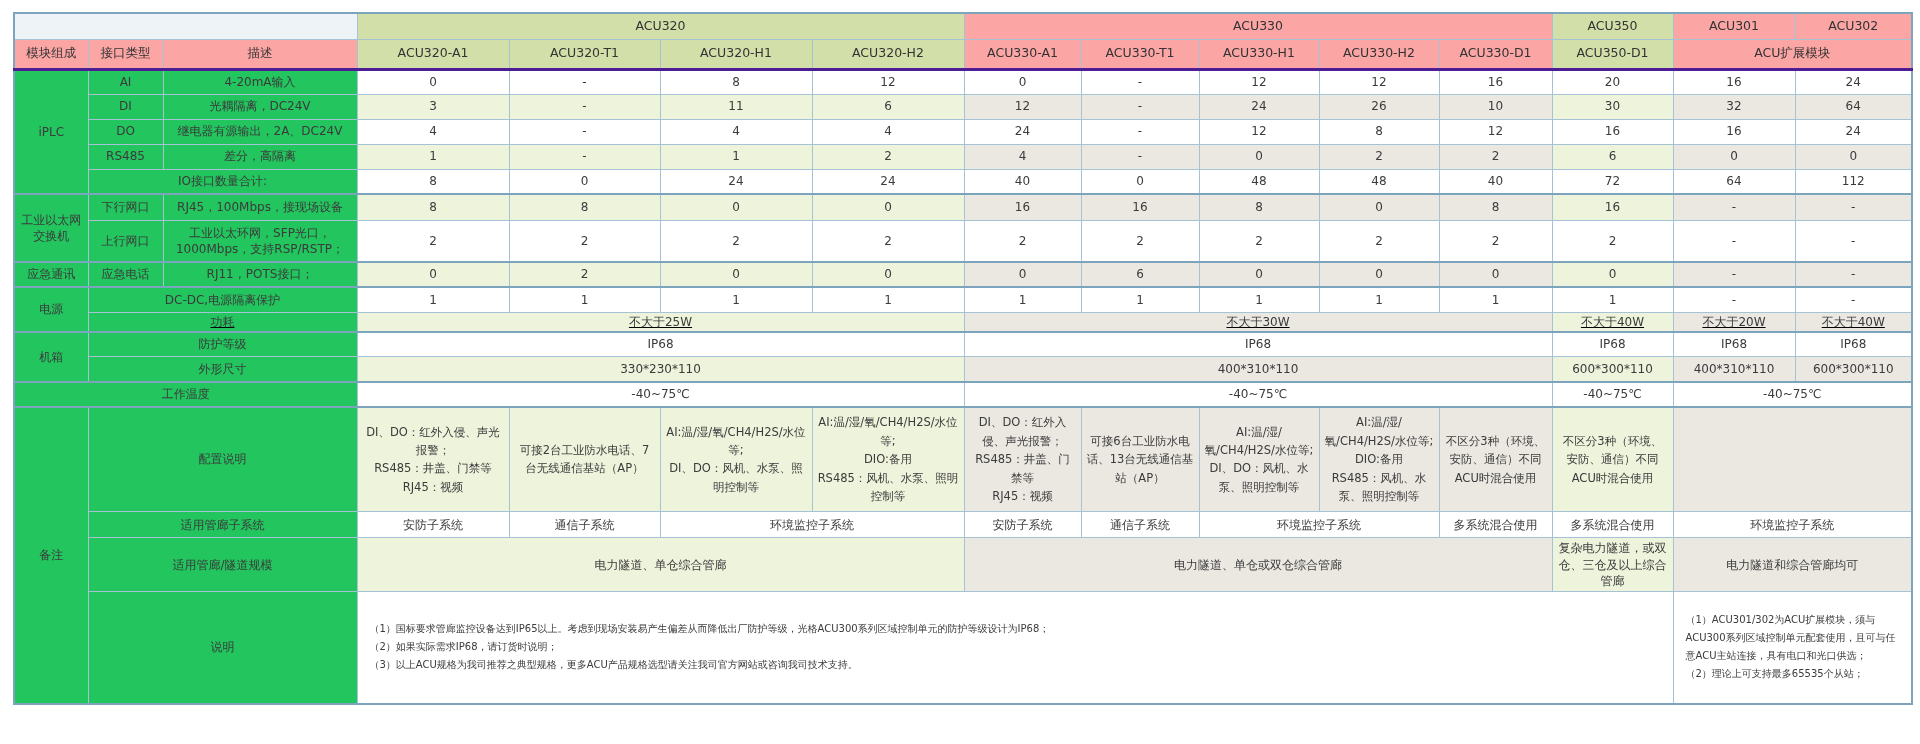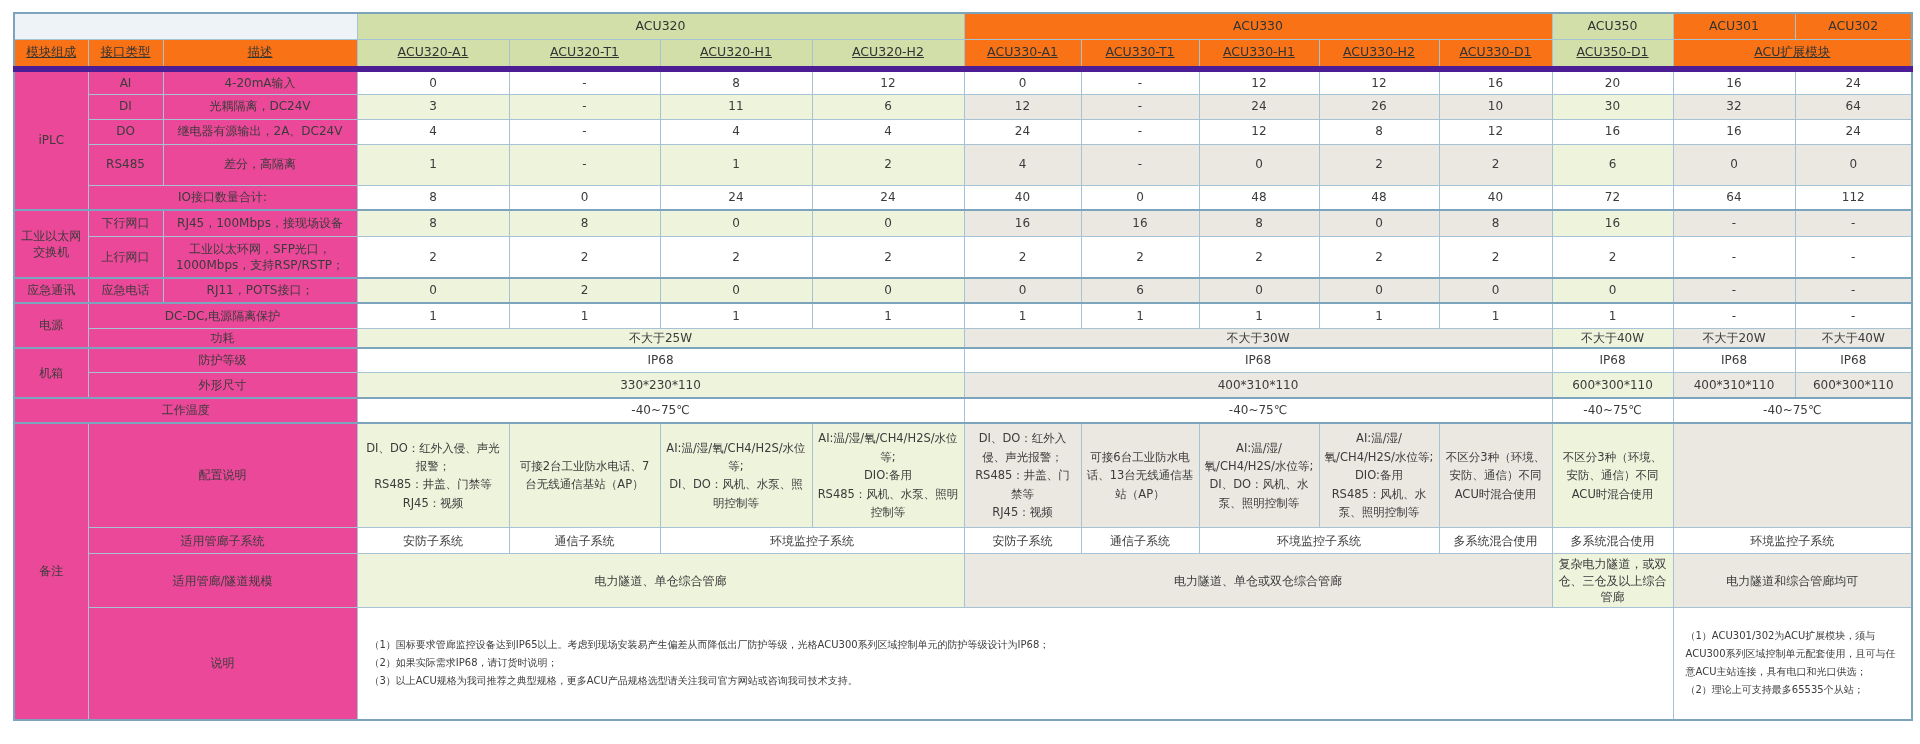--- a/index.html
+++ b/index.html
@@ -12,27 +12,27 @@
   table{border-collapse:collapse;table-layout:fixed;border:2px solid #7da4bd;}
   th,td{
     border:1px solid #a6c3d6;
     font-size:12px;font-weight:normal;color:#3b3b3b;
     text-align:center;vertical-align:middle;
     padding:1px 3px;white-space:pre-line;overflow:hidden;
     line-height:1.35;
   }
   thead th{font-size:12.5px;color:#333;}
   .hd-g{background:#d3dfa9;}
-  .hd-b{background:#f97316;}
+  .hd-b{background:#fca5a5;}
   .hd-corner{background:#eef3f8;}
-  .lbl{background:#ec4899;}
+  .lbl{background:#22c55e;}
   .sh-g{background:#eef3dc;}
   .sh-b{background:#ebe8e2;}
   tr.sep td, tr.sep th{border-top:2px solid #7da4bd;}
-  thead tr:last-child th{border-bottom:6px solid #4c1d95;text-decoration:underline;}
+  thead tr:last-child th{border-bottom:3px solid #4c1d95;}
   .left{text-align:left;padding:4px 12px;}
   .cfg{font-size:11.5px;line-height:1.6;padding:2px 5px;}
   .notecell{font-size:10px;line-height:1.8;}
 </style>
 </head>
 <body>
 
 <div class="table-wrap">
   <table>
       <colgroup>
@@ -121,21 +121,21 @@
           <td>4</td>
           <td>24</td>
           <td>-</td>
           <td>12</td>
           <td>8</td>
           <td>12</td>
           <td>16</td>
           <td>16</td>
           <td>24</td>
         </tr>
-        <tr style="height: 41px;">
+        <tr style="height: 25px;">
           <th class="lbl">RS485</th>
           <th class="lbl">差分，高隔离</th>
           <td class="sh-g">1</td>
           <td class="sh-g">-</td>
           <td class="sh-g">1</td>
           <td class="sh-g">2</td>
           <td class="sh-b">4</td>
           <td class="sh-b">-</td>
           <td class="sh-b">0</td>
           <td class="sh-b">2</td>
@@ -220,21 +220,21 @@
           <td>1</td>
           <td>1</td>
           <td>1</td>
           <td>1</td>
           <td>1</td>
           <td>1</td>
           <td>1</td>
           <td>-</td>
           <td>-</td>
         </tr>
-        <tr style="height: 14px;">
+        <tr style="height: 14px; text-decoration: underline;">
           <th class="lbl" colspan="2">功耗</th>
           <td class="sh-g" colspan="4">不大于25W</td>
           <td class="sh-b" colspan="5">不大于30W</td>
           <td class="sh-g">不大于40W</td>
           <td class="sh-b">不大于20W</td>
           <td class="sh-b">不大于40W</td>
         </tr>
         <tr class="sep" style="height: 25px;">
           <th class="lbl" rowspan="2">机箱</th>
           <th class="lbl" colspan="2">防护等级</th>

